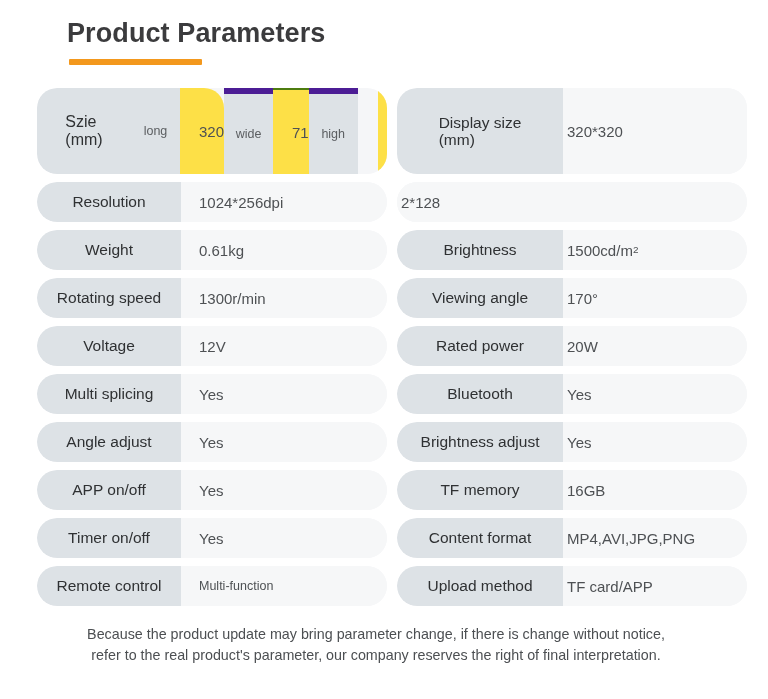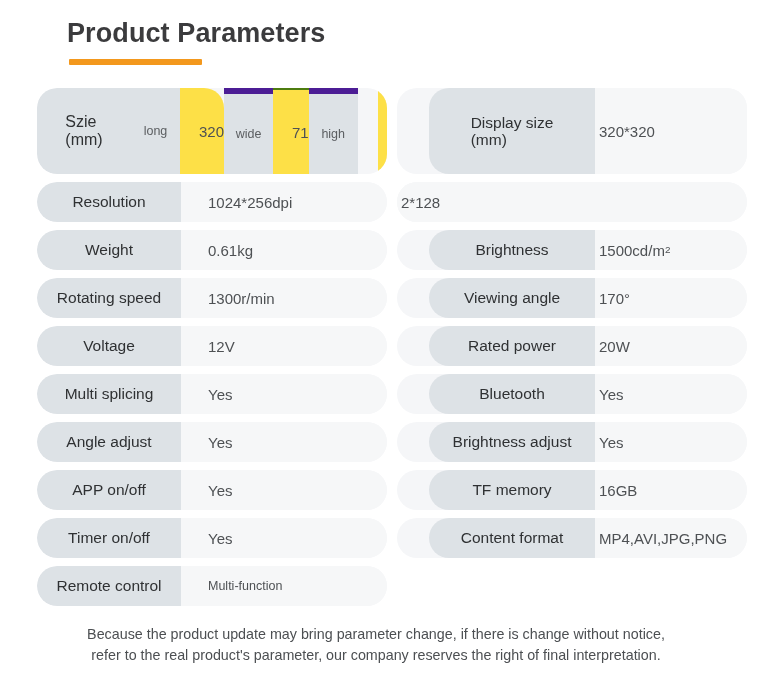--- a/index.html
+++ b/index.html
@@ -60,30 +60,30 @@
     display: flex;
     align-items: center;
     justify-content: center;
     text-align: left;
     font-size: 15.5px;
     color: #2f3133;
     padding: 0 6px;
     line-height: 1.12;
     border-radius: 20px 0 0 20px;
   }
-  .col.right .lbl { flex: 0 0 166px; margin-left: 32px; }
+  .col.right .lbl { flex: 0 0 166px; }
 
   .val {
     flex: 1 1 auto;
     background: #f6f7f8;
     display: flex;
     align-items: center;
     font-size: 15px;
     color: #4e5154;
-    padding-left: 27px;
+    padding-left: 18px;
     border-radius: 0 20px 20px 0;
   }
   .col.right .val { padding-left: 4px; }
   .val.small { font-size: 12.5px; color: #4e5154; }
 
   
   .row.nested { padding: 0; background: #f5f6f8; }
   .row.nested .lbl {
     flex: 0 0 94px;
     border-radius: 20px 0 0 20px;
@@ -260,20 +260,24 @@
       <div class="row">
         <div class="lbl">TF memory</div>
         <div class="val">16GB</div>
       </div>
 
       <div class="row">
         <div class="lbl">Content format</div>
         <div class="val">MP4,AVI,JPG,PNG</div>
       </div>
 
+      <div class="row">
+        <div class="lbl">Upload method</div>
+        <div class="val">TF card/APP</div>
+      </div>
 
     </div>
   </div>
 
   <div class="footer">
     <div>Because the product update may bring parameter change, if there is change without notice,</div>
     <div>refer to the real product's parameter, our company reserves the right of final interpretation.</div>
   </div>
 
 </div>

